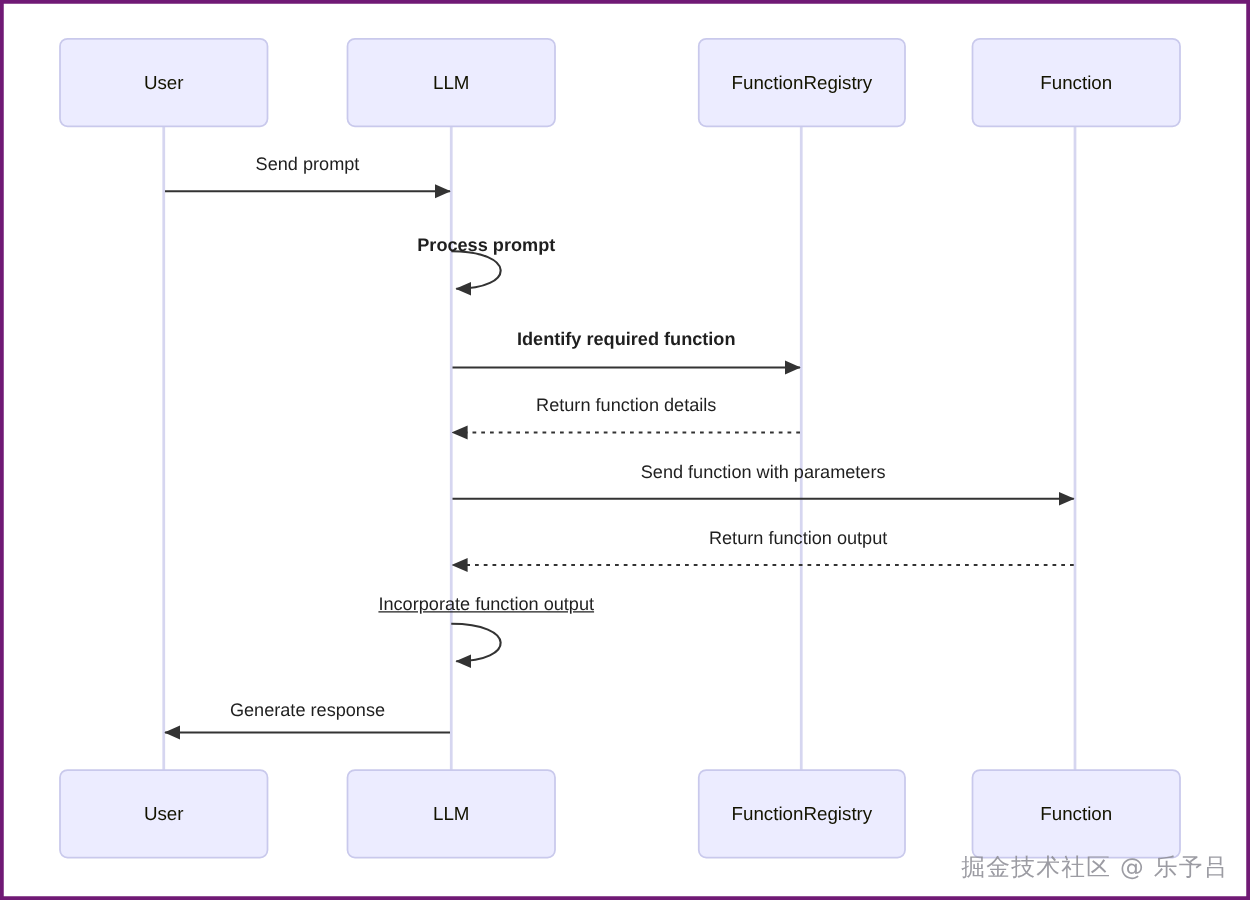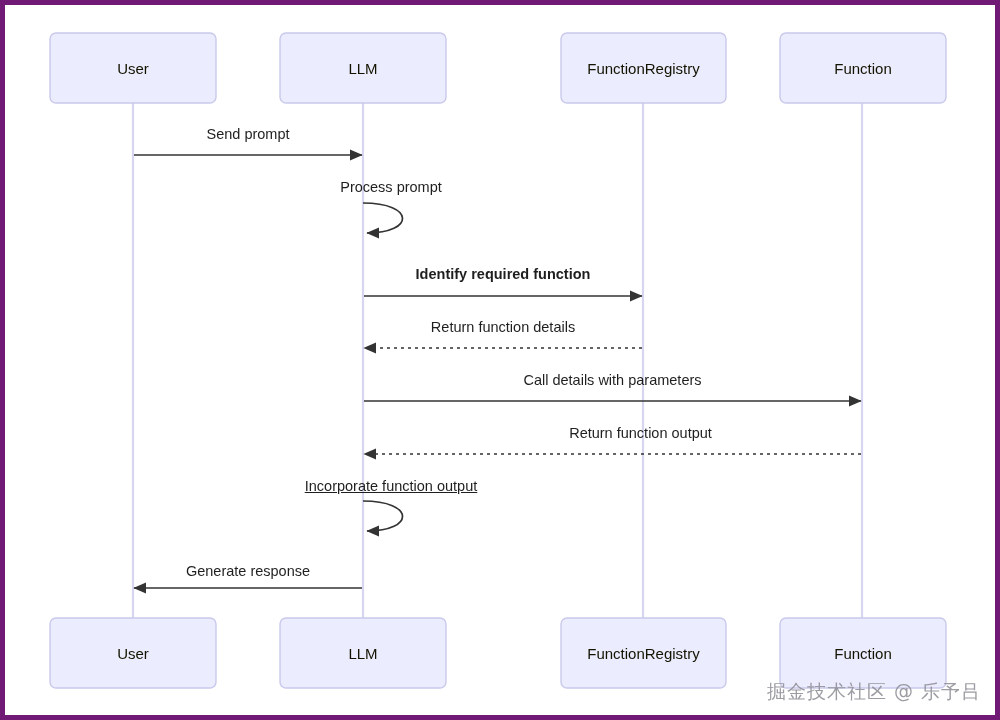--- a/index.html
+++ b/index.html
@@ -1,20 +1,20 @@
 <!DOCTYPE html>
 <html><head>
 <meta charset="utf-8">
 <style>
   html,body{margin:0;padding:0;background:#ffffff;}
   body{font-family:"Liberation Sans",sans-serif;}
   #stage{
     position:relative;width:1000px;height:720px;
     background:#ffffff;box-sizing:border-box;
-    border:5px solid #701a75;overflow:hidden;
+    border:3px solid #701a75;overflow:hidden;
   }
   #diagram{position:absolute;left:0;top:0;width:1000px;height:720px;}
   .pbox-label{
     position:absolute;display:flex;align-items:center;justify-content:center;
     font-size:15px;color:#131300;font-family:"Liberation Sans",sans-serif;
     pointer-events:none;white-space:nowrap;
   }
   .msg-label{
     position:absolute;font-size:14.5px;color:#1f1f1f;
     font-family:"Liberation Sans",sans-serif;white-space:nowrap;
@@ -73,23 +73,23 @@
   <div id="labels-layer">
       <div class="pbox-label" style="left: 45px; top: 28px; width: 166px; height: 70px;">User</div>
       <div class="pbox-label" style="left: 275px; top: 28px; width: 166px; height: 70px;">LLM</div>
       <div class="pbox-label" style="left: 556px; top: 28px; width: 165px; height: 70px;">FunctionRegistry</div>
       <div class="pbox-label" style="left: 775px; top: 28px; width: 166px; height: 70px;">Function</div>
       <div class="pbox-label" style="left: 45px; top: 613px; width: 166px; height: 70px;">User</div>
       <div class="pbox-label" style="left: 275px; top: 613px; width: 166px; height: 70px;">LLM</div>
       <div class="pbox-label" style="left: 556px; top: 613px; width: 165px; height: 70px;">FunctionRegistry</div>
       <div class="pbox-label" style="left: 775px; top: 613px; width: 166px; height: 70px;">Function</div>
       <div class="msg-label center" style="top: 121px; left: 243px;">Send prompt</div>
-      <div class="msg-label center" style="top: 174px; left: 386px;">Process prompt</div>
+      <div class="msg-label center" style="top: 186px; left: 386px; font-weight: bold;">Process prompt</div>
       <div class="msg-label center" style="top: 261px; left: 498px; font-weight: bold;">Identify required function</div>
       <div class="msg-label center" style="top: 314px; left: 498px;">Return function details</div>
-      <div class="msg-label center" style="top: 367px; left: 607.5px;">Call details with parameters</div>
+      <div class="msg-label center" style="top: 367px; left: 607.5px;">Send function with parameters</div>
       <div class="msg-label center" style="top: 420px; left: 607.5px; margin-left: 28px;">Return function output</div>
       <div class="msg-label center" style="top: 473px; left: 386px; text-decoration: underline;">Incorporate function output</div>
       <div class="msg-label center" style="top: 558px; left: 243px;">Generate response</div>
     </div>
 
   <div class="watermark">掘金技术社区 @ 乐予吕</div>
 </div>
 
 </body></html>

